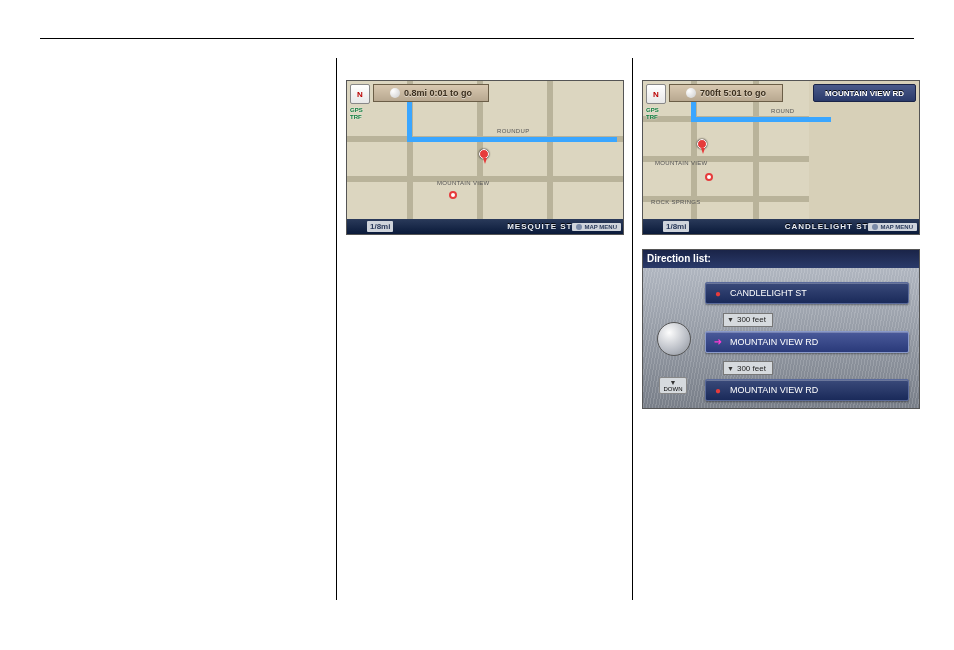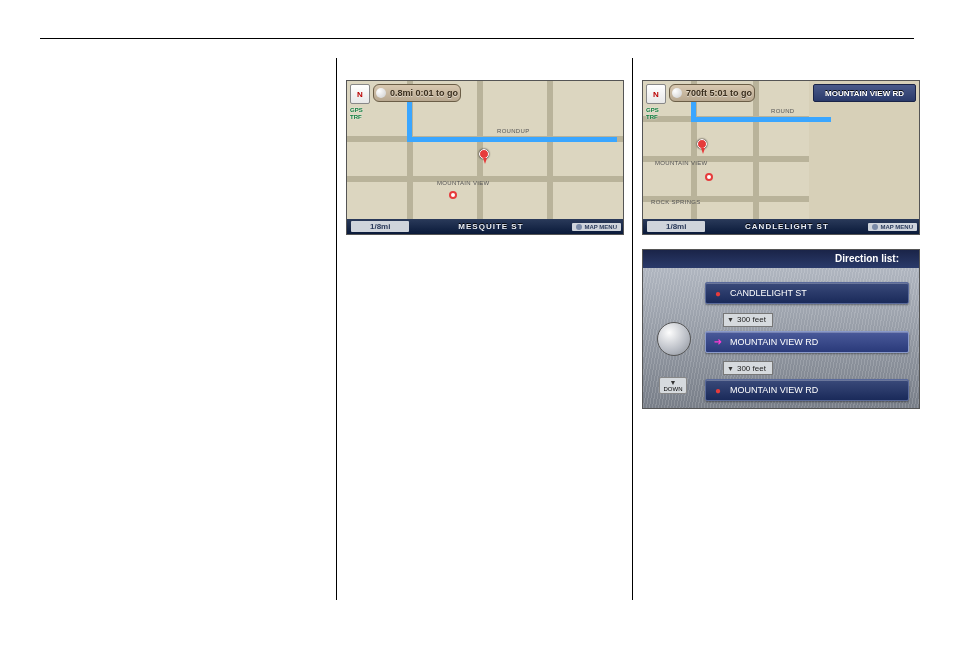--- a/index.html
+++ b/index.html
@@ -109,24 +109,24 @@
     color: #0a7a3a;
     font-weight: bold;
     line-height: 7px;
     text-shadow: 0 0 2px #fff;
   }
   .eta-bar {
     position: absolute;
     left: 26px;
     top: 3px;
     height: 18px;
-    padding: 0 2px;
+    padding: 0 16px;
     background: linear-gradient(#d8c8b0,#b8a890);
     border: 1px solid #6b5e47;
-    border-radius: 6px;
+    border-radius: 0;
     display: flex;
     align-items: center;
     gap: 4px;
     font-size: 9px;
     color: #3b2f1e;
     font-weight: bold;
     text-shadow: 0 1px 0 rgba(255,255,255,.5);
   }
   .eta-flag {
     width: 10px; height: 10px;
@@ -140,28 +140,28 @@
     height: 15px;
     background: linear-gradient(#2a3a5a,#0a1a3a);
     display: flex;
     align-items: center;
     color: #e8edf6;
     font-size: 8px;
   }
   .scale-chip {
     background: #cfd4db;
     color: #2a3a5a;
-    padding: 1px 19px;
-    margin-left: 4px;
+    padding: 1px 3px;
+    margin-left: 20px;
     border-radius: 1px;
     font-weight: bold;
   }
   .bottom-center {
     flex: 1;
-    text-align: center;
+    text-align: right;
     letter-spacing: 1px;
     font-weight: bold;
     text-shadow: 0 -1px 0 #000;
   }
   .map-menu-chip {
     background: #cfd4db;
     color: #2a3a5a;
     padding: 1px 4px;
     margin-right: 2px;
     border-radius: 1px;
@@ -301,23 +301,22 @@
     position: relative;
     overflow: hidden;
   }
   .dir-title {
     position: absolute;
     left: 0; right: 0; top: 0;
     height: 18px;
     background: linear-gradient(#1a2448,#2a3a6a);
     color: #fff;
     font-size: 10px;
-    padding: 3px 20px;
-    font-weight: bold;
-    text-align: right;
+    padding: 3px 4px;
+    font-weight: bold;
   }
   .dir-brushed {
     position: absolute;
     left: 0; right: 0;
     top: 18px; bottom: 0;
     background:
       repeating-linear-gradient(100deg, rgba(255,255,255,.15) 0 1px, transparent 1px 3px),
       linear-gradient(#b0b6c0,#787e88);
   }
   .dir-knob {

